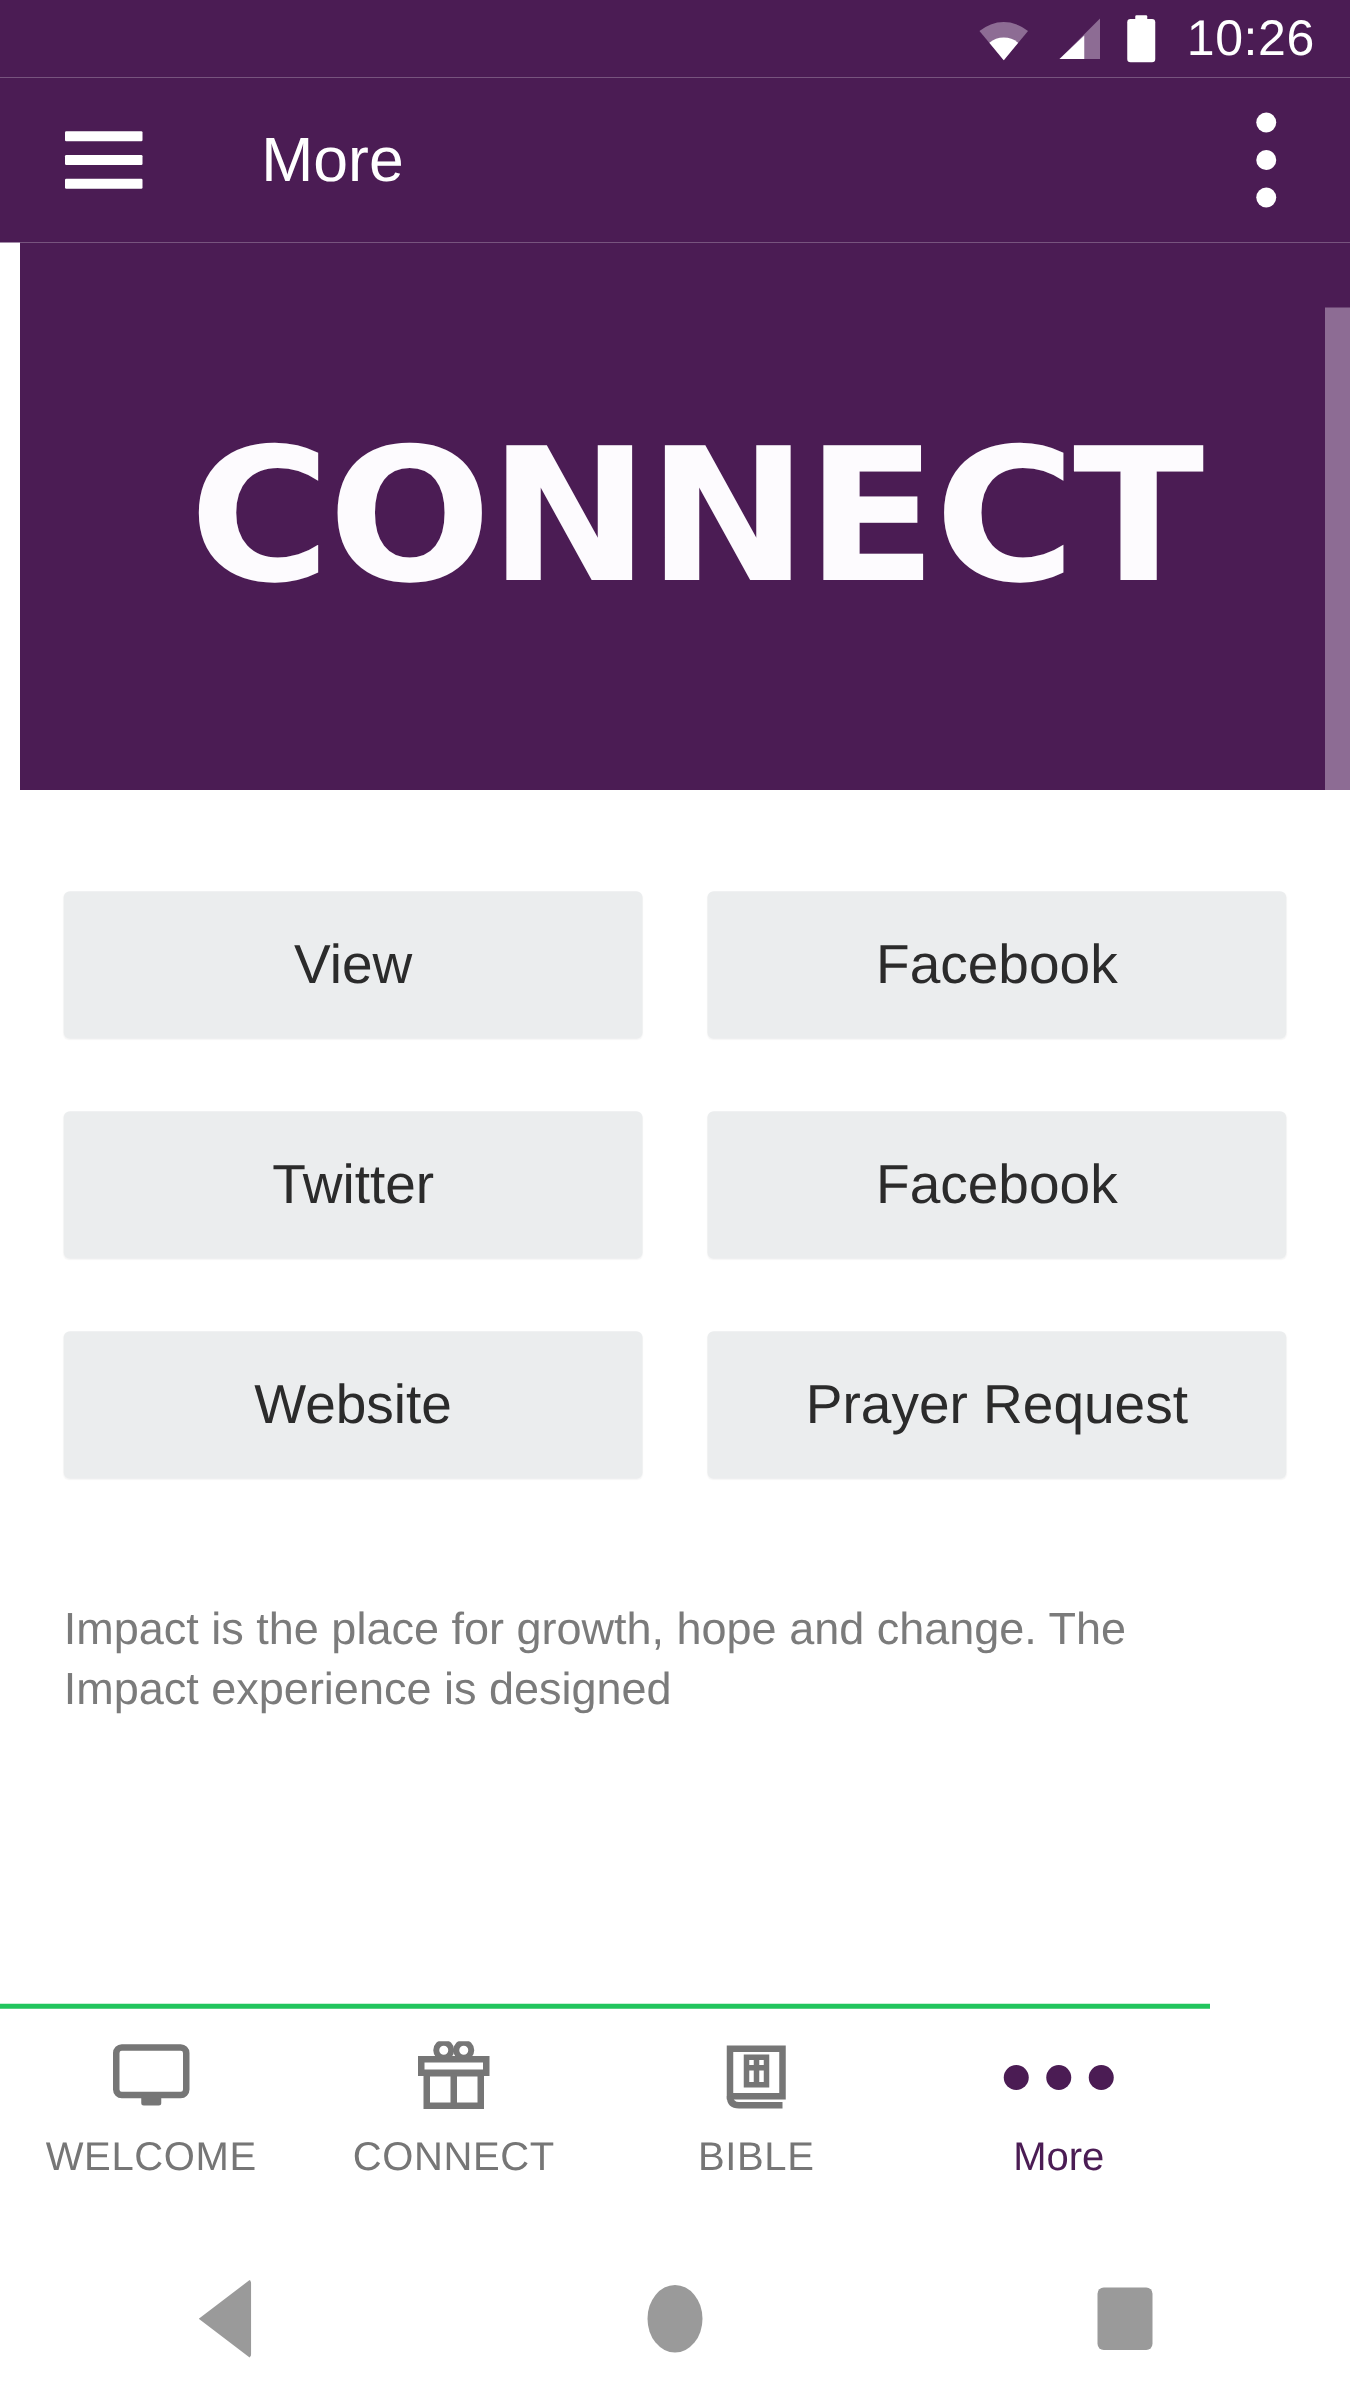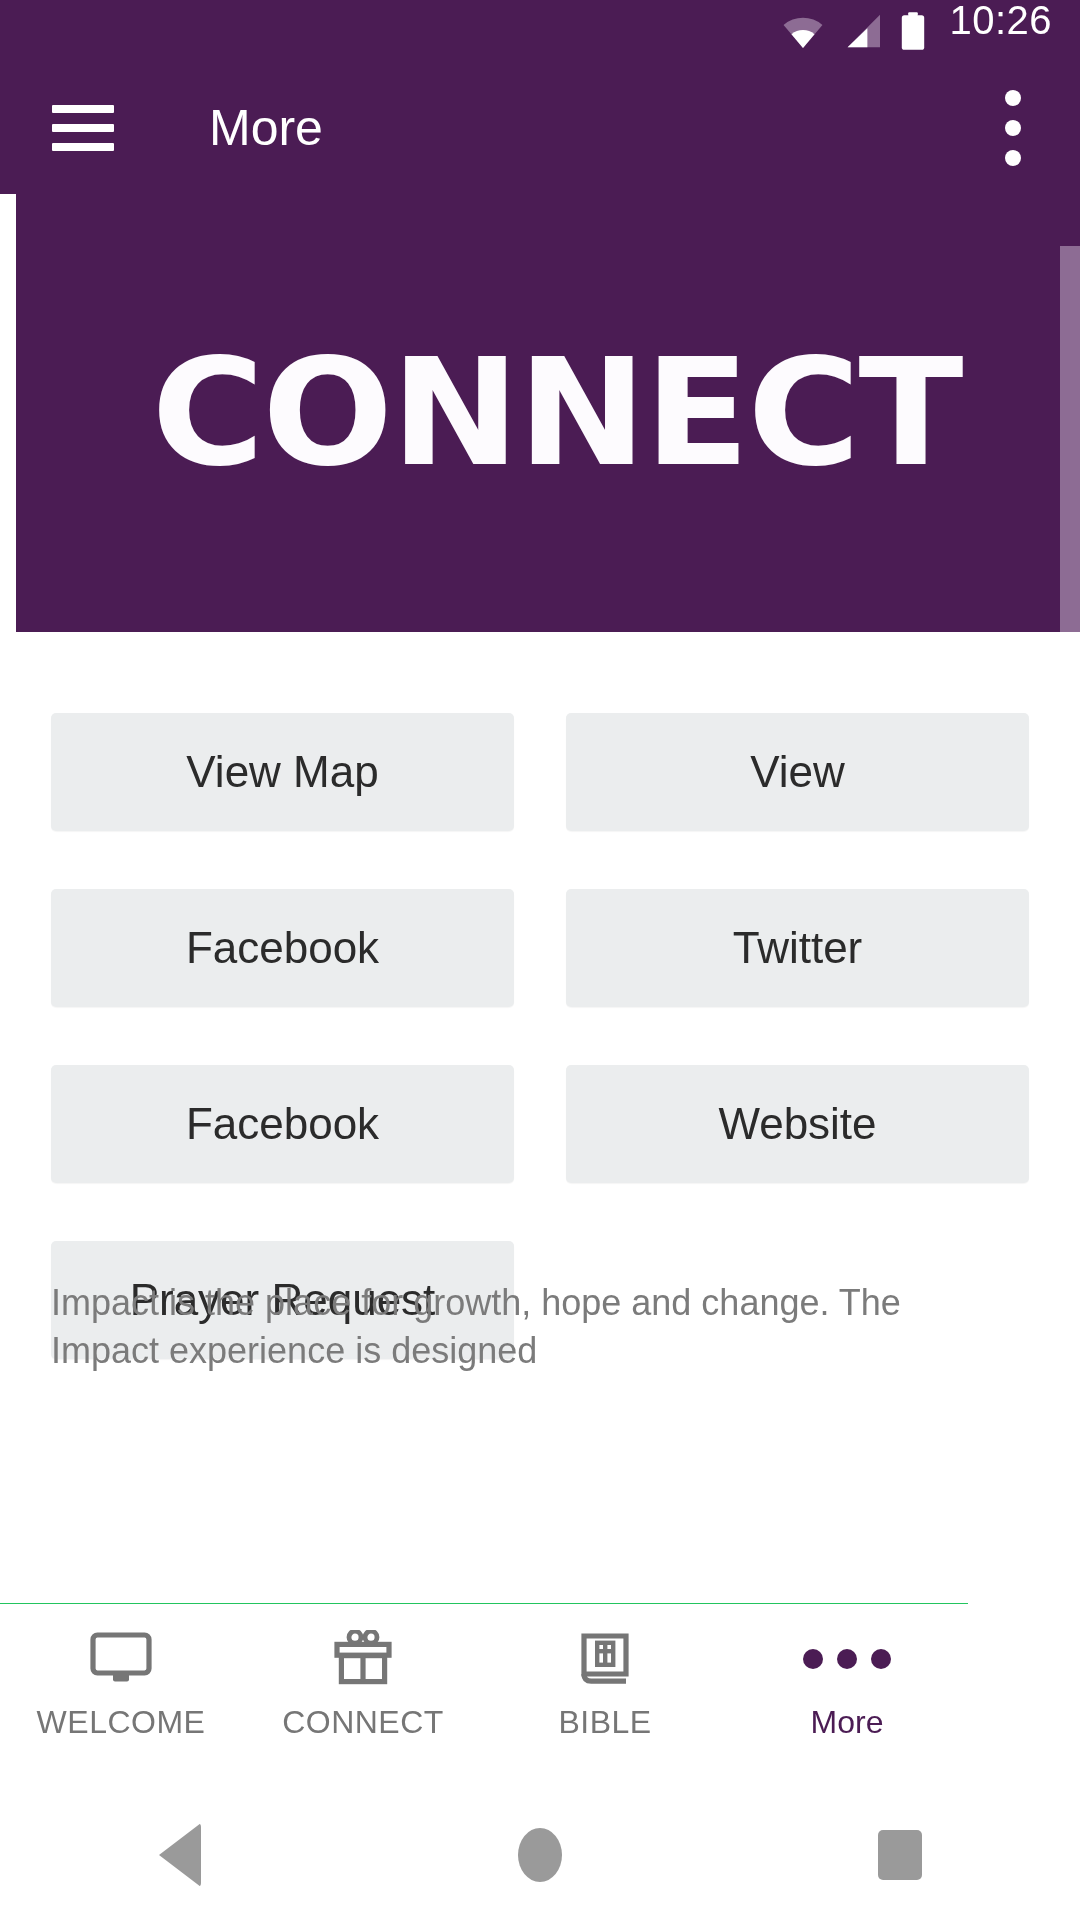--- a/index.html
+++ b/index.html
@@ -8,21 +8,21 @@
     background:#ffffff;
     font-family:"Liberation Sans", sans-serif;
     overflow:hidden;
   }
   #screen { position:relative; width:1080px; height:1920px; background:#ffffff; }
 
   
   .status-bar{
     position:absolute; top:0; left:0; width:1080px; height:62px;
     background:#4b1c54;
-    display:flex; justify-content:flex-end;
+    display:flex; align-items:center; justify-content:flex-end;
     padding-right:28px; gap:16px;
   }
   .sb-icon{ display:flex; align-items:center; }
   .status-time{
     color:#ffffff; font-size:40px; font-weight:400; letter-spacing:0.5px;
     line-height:1; margin-left:6px;
   }
 
   
   .app-bar{
@@ -94,21 +94,21 @@
   }
   .blurb{
     position:absolute; top:647px; left:51px; width:930px;
     font-size:36px; line-height:1.32; color:#7b7b7b;
     font-family:"Liberation Sans", sans-serif;
   }
 
   
   .tab-bar{
     position:absolute; top:1603px; left:0; width:968px; height:187px;
-    background:#ffffff; border-top:1px solid #22c55e;
+    background:#ffffff; border-top:4px solid #22c55e;
     display:flex; align-items:flex-start;
   }
   .tab{
     flex:1; height:187px; padding-top:22px;
     display:flex; flex-direction:column; align-items:center; justify-content:flex-start;
     gap:14px; cursor:pointer;
   }
   .tab-icon{ height:66px; display:flex; align-items:center; justify-content:center; }
   .tab-label{
     font-size:32px; color:#767676; letter-spacing:0.5px; line-height:1;
@@ -178,23 +178,20 @@
     <div class="banner-word">CONNECT</div>
   </div>
 
   <div class="scroll-track"></div>
   <div class="scroll-thumb-purple"></div>
   <div class="scroll-thumb-gray"></div>
 
   <div class="content">
     <div class="btn-grid">
       <button class="grid-btn">
-        <span>View Map</span>
-      </button>
-      <button class="grid-btn">
         <span>View</span>
       </button>
       <button class="grid-btn">
         <span>Facebook</span>
       </button>
       <button class="grid-btn">
         <span>Twitter</span>
       </button>
       <button class="grid-btn">
         <span>Facebook</span>

